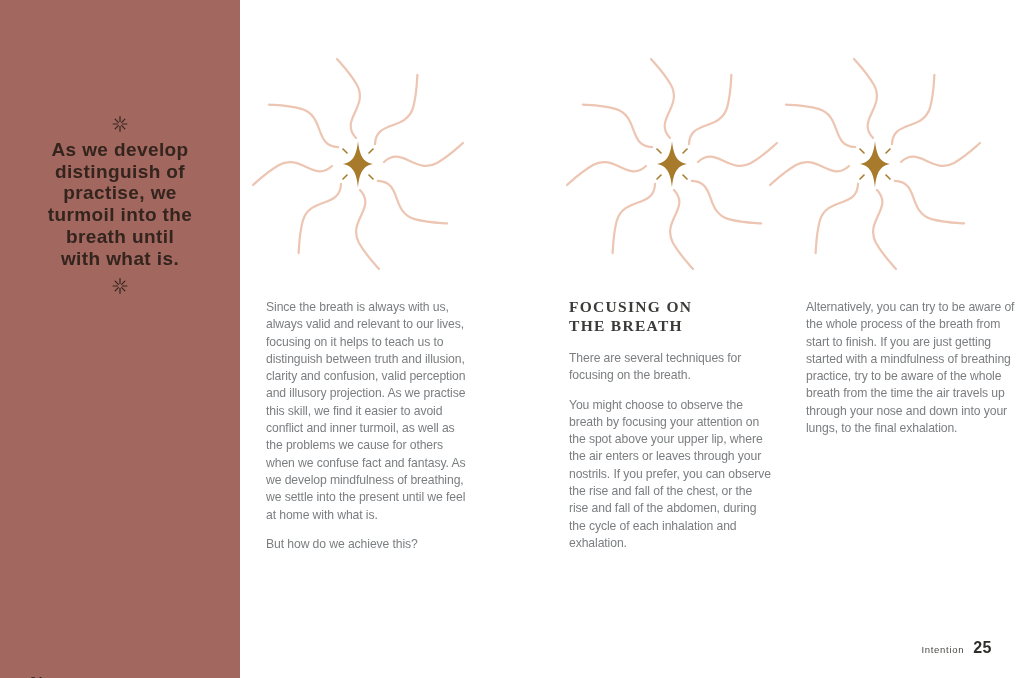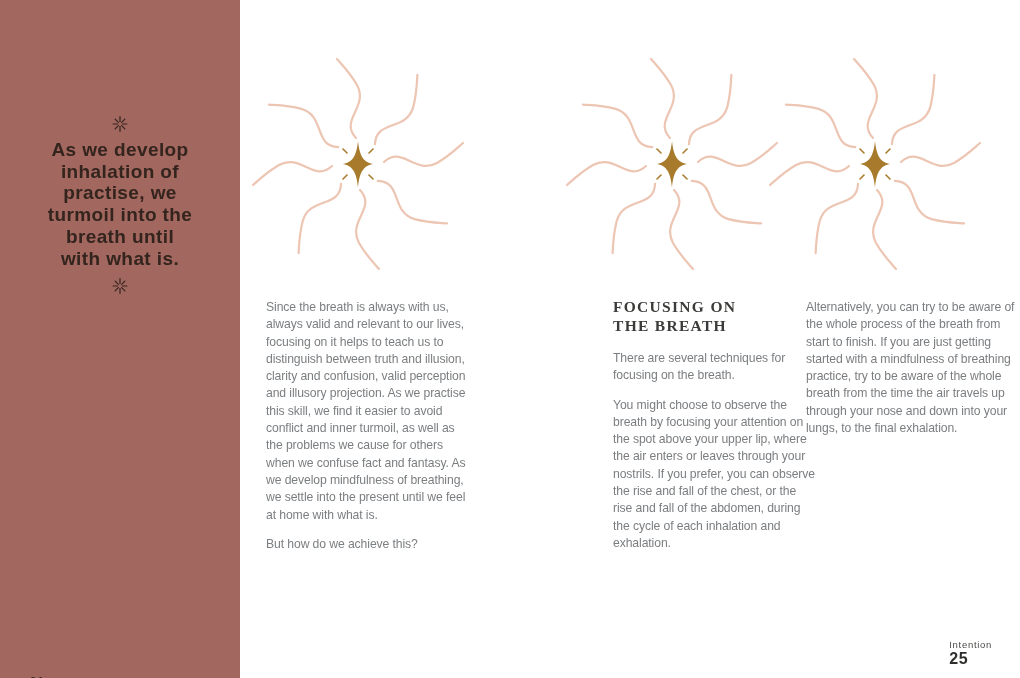--- a/index.html
+++ b/index.html
@@ -30,31 +30,31 @@
   
   .swirl{position:absolute;width:230px;height:230px;color:var(--swirl-line);}
   .swirl-1{left:243px;top:49px;}
   .swirl-2{left:557px;top:49px;}
   .swirl-3{left:760px;top:49px;}
 
   
   .col{position:absolute;top:299px;color:var(--body-text);font-size:12.2px;line-height:17.3px;letter-spacing:-0.1px;}
   .col p{margin:0 0 12px 0;}
   .col-1{left:266px;width:206px;}
-  .col-2{left:569px;top:297px;width:204px;margin-left:44px;}
+  .col-2{left:569px;top:297px;width:204px;}
   .col-3{left:781px;width:212px;margin-left:25px;}
   .section-heading{font-family:"Liberation Serif", serif;font-weight:700;color:var(--heading-text);
     font-size:15.5px;line-height:19px;letter-spacing:1.3px;margin-bottom:15px;}
   .hline{display:block;}
 
   
   .footer-left{position:absolute;left:30px;top:639px;display:flex;align-items:flex-end;gap:10px;margin-top:36px;}
   .footer-left .pagenum{font-weight:700;font-size:11px;letter-spacing:0.5px;color:var(--quote-text);}
   .footer-left .flabel{font-size:9.5px;letter-spacing:0.7px;color:var(--footer-label-left);}
-  .footer-right{position:absolute;right:28px;top:639px;display:flex;align-items:baseline;flex-direction:column;}
+  .footer-right{position:absolute;right:28px;top:639px;display:flex;align-items:baseline;gap:9px;}
   .footer-right .flabel{font-size:9.5px;letter-spacing:0.7px;color:var(--footer-label-right);}
   .footer-right .pagenum{font-weight:700;font-size:16px;letter-spacing:0.5px;color:var(--footer-dark);}
 </style>
 </head>
 <body>
 
 <svg width="0" height="0" style="position:absolute" aria-hidden="true">
   <defs>
     <symbol id="swirl-symbol" viewBox="0 0 230 230">
       <g fill="none" stroke="currentColor" stroke-width="2.2" stroke-linecap="round">
@@ -92,21 +92,21 @@
 
 <div class="spread">
 
   <aside class="sidebar">
     <div class="quote-block">
       <svg class="quote-star" style="color:var(--quote-text)">
           <use href="#asterisk-symbol"></use>
         </svg>
       <div class="quote-text">
         <span class="qline">As we develop</span>
-        <span class="qline">inhalation of</span>
+        <span class="qline">distinguish of</span>
         <span class="qline">practise, we</span>
         <span class="qline">turmoil into the</span>
         <span class="qline">breath until</span>
         <span class="qline">with what is.</span>
       </div>
       <svg class="quote-star bottom" style="color:var(--quote-text)">
           <use href="#asterisk-symbol"></use>
         </svg>
     </div>
     <div class="footer-left">

